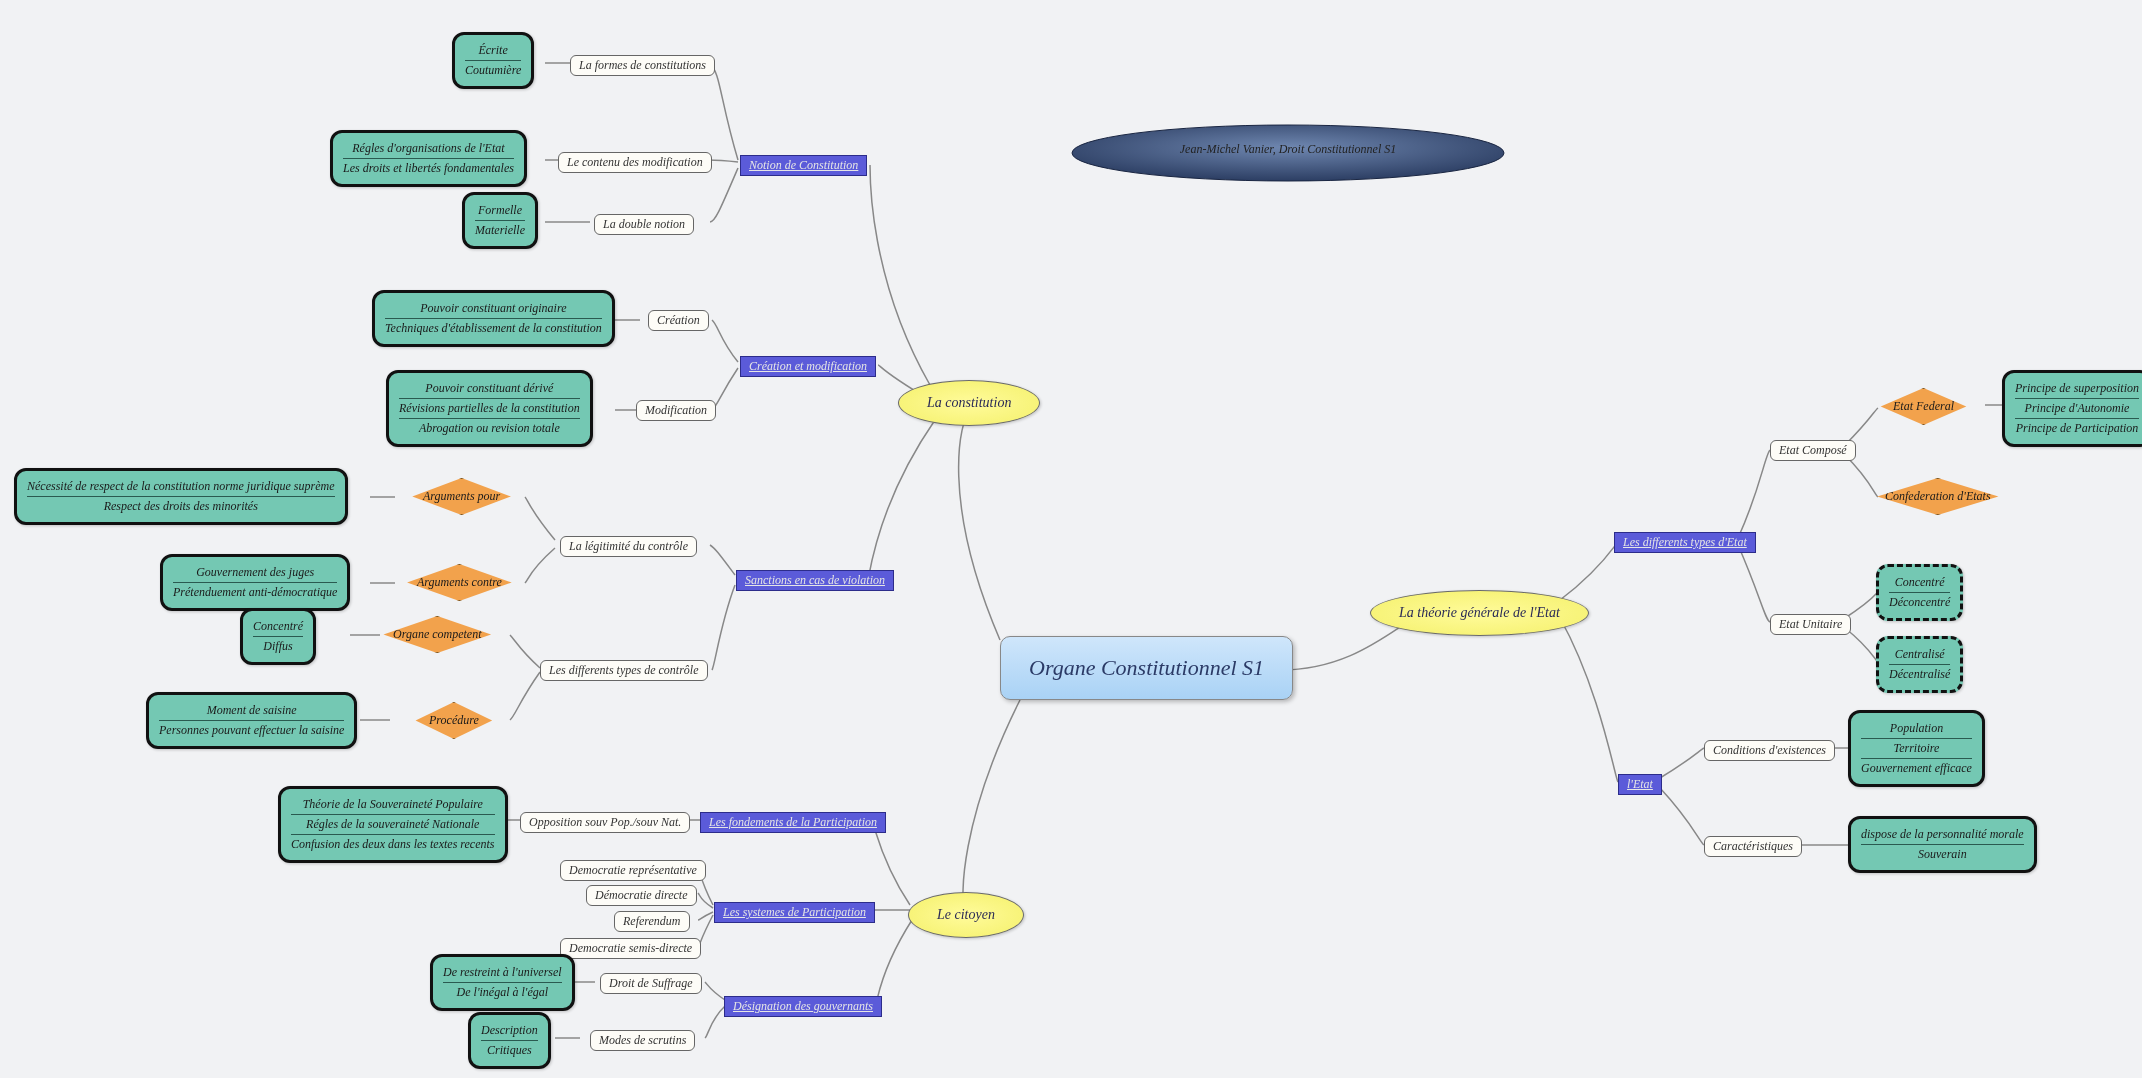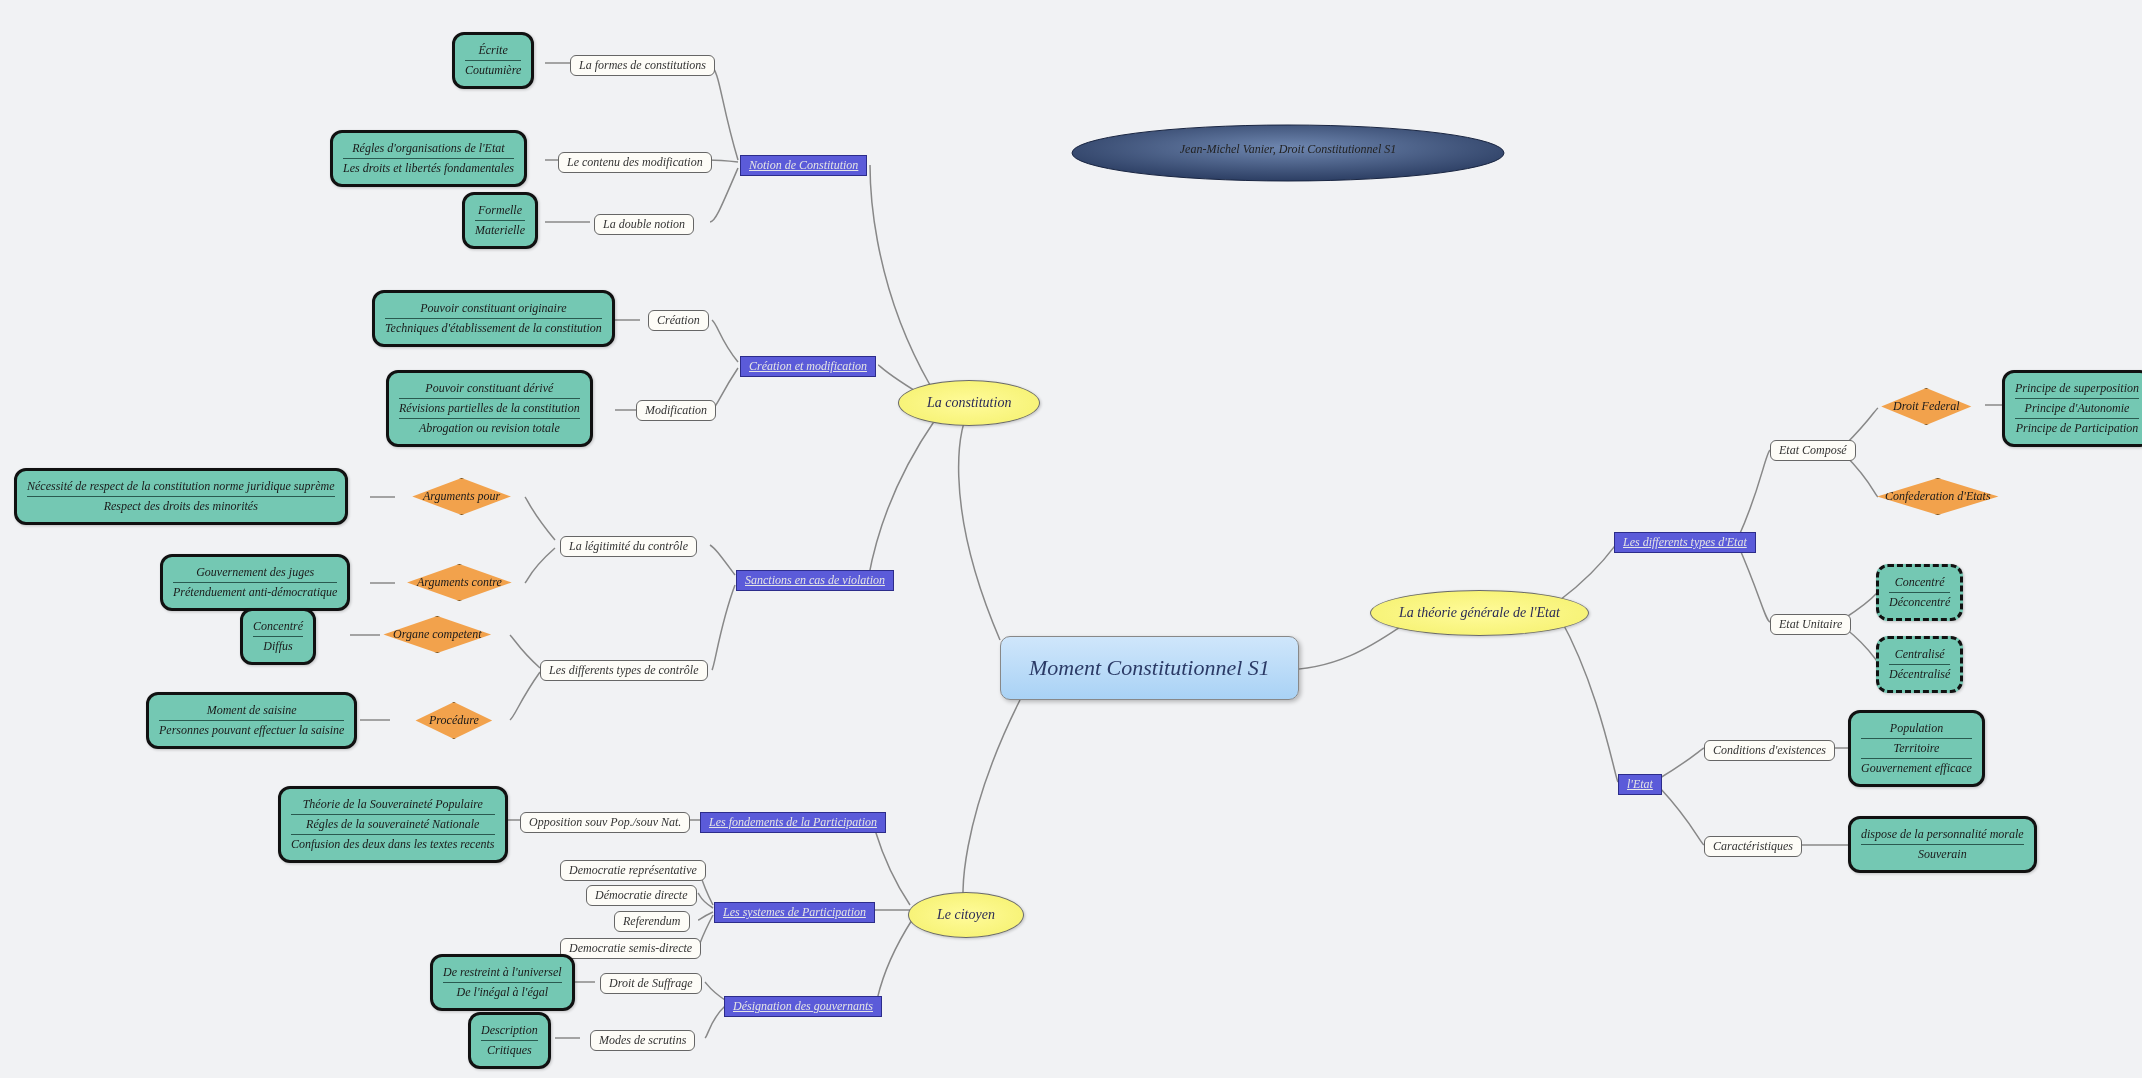--- a/index.html
+++ b/index.html
@@ -184,21 +184,21 @@
   <defs>
     <radialGradient id="tg" cx="50%" cy="40%" r="60%">
       <stop offset="0%" stop-color="#6f87b0"></stop>
       <stop offset="100%" stop-color="#2c3e63"></stop>
     </radialGradient>
   </defs>
   <ellipse cx="220" cy="31" rx="216" ry="28" fill="url(#tg)" stroke="#1a2642"></ellipse>
 </svg>
 <div class="node title" style="left:1068px;top:132px;width:440px">Jean-Michel Vanier, Droit Constitutionnel S1</div>
 
-<div class="node root" style="left:1000px;top:636px">Moment Constitutionnel S1</div>
+<div class="node root" style="left:1000px;top:636px">Organe Constitutionnel S1</div>
 
 <div class="node major" style="left:898px;top:380px;padding:14px 28px">La constitution</div>
 
 <div class="node major" style="left:908px;top:892px;padding:14px 28px">Le citoyen</div>
 
 <div class="node major" style="left:1370px;top:590px;padding:14px 28px">La théorie générale de l'Etat</div>
 
 <div class="node purple" style="left:740px;top:155px">Notion de Constitution</div>
 <div class="node purple" style="left:740px;top:356px">Création et modification</div>
 <div class="node purple" style="left:736px;top:570px">Sanctions en cas de violation</div>
@@ -283,21 +283,21 @@
   <div class="row">Description</div>
   <div class="row">Critiques</div>
 </div>
 
 <div class="node purple" style="left:1614px;top:532px">Les differents types d'Etat</div>
 <div class="node purple" style="left:1618px;top:774px">l'Etat</div>
 
 <div class="node plain" style="left:1770px;top:440px">Etat Composé</div>
 <div class="node plain" style="left:1770px;top:614px">Etat Unitaire</div>
 
-<div class="node diamond" style="left:1870px;top:388px"><span class="inner">Droit Federal</span></div>
+<div class="node diamond" style="left:1870px;top:388px"><span class="inner">Etat Federal</span></div>
 <div class="node diamond" style="left:1862px;top:478px"><span class="inner">Confederation d'Etats</span></div>
 <div class="node tealbox" style="left:2002px;top:370px">
   <div class="row">Principe de superposition</div>
   <div class="row">Principe d'Autonomie</div>
   <div class="row">Principe de Participation</div>
 </div>
 
 <div class="node tealbox dashed" style="left:1876px;top:564px">
   <div class="row">Concentré</div>
   <div class="row">Déconcentré</div>

